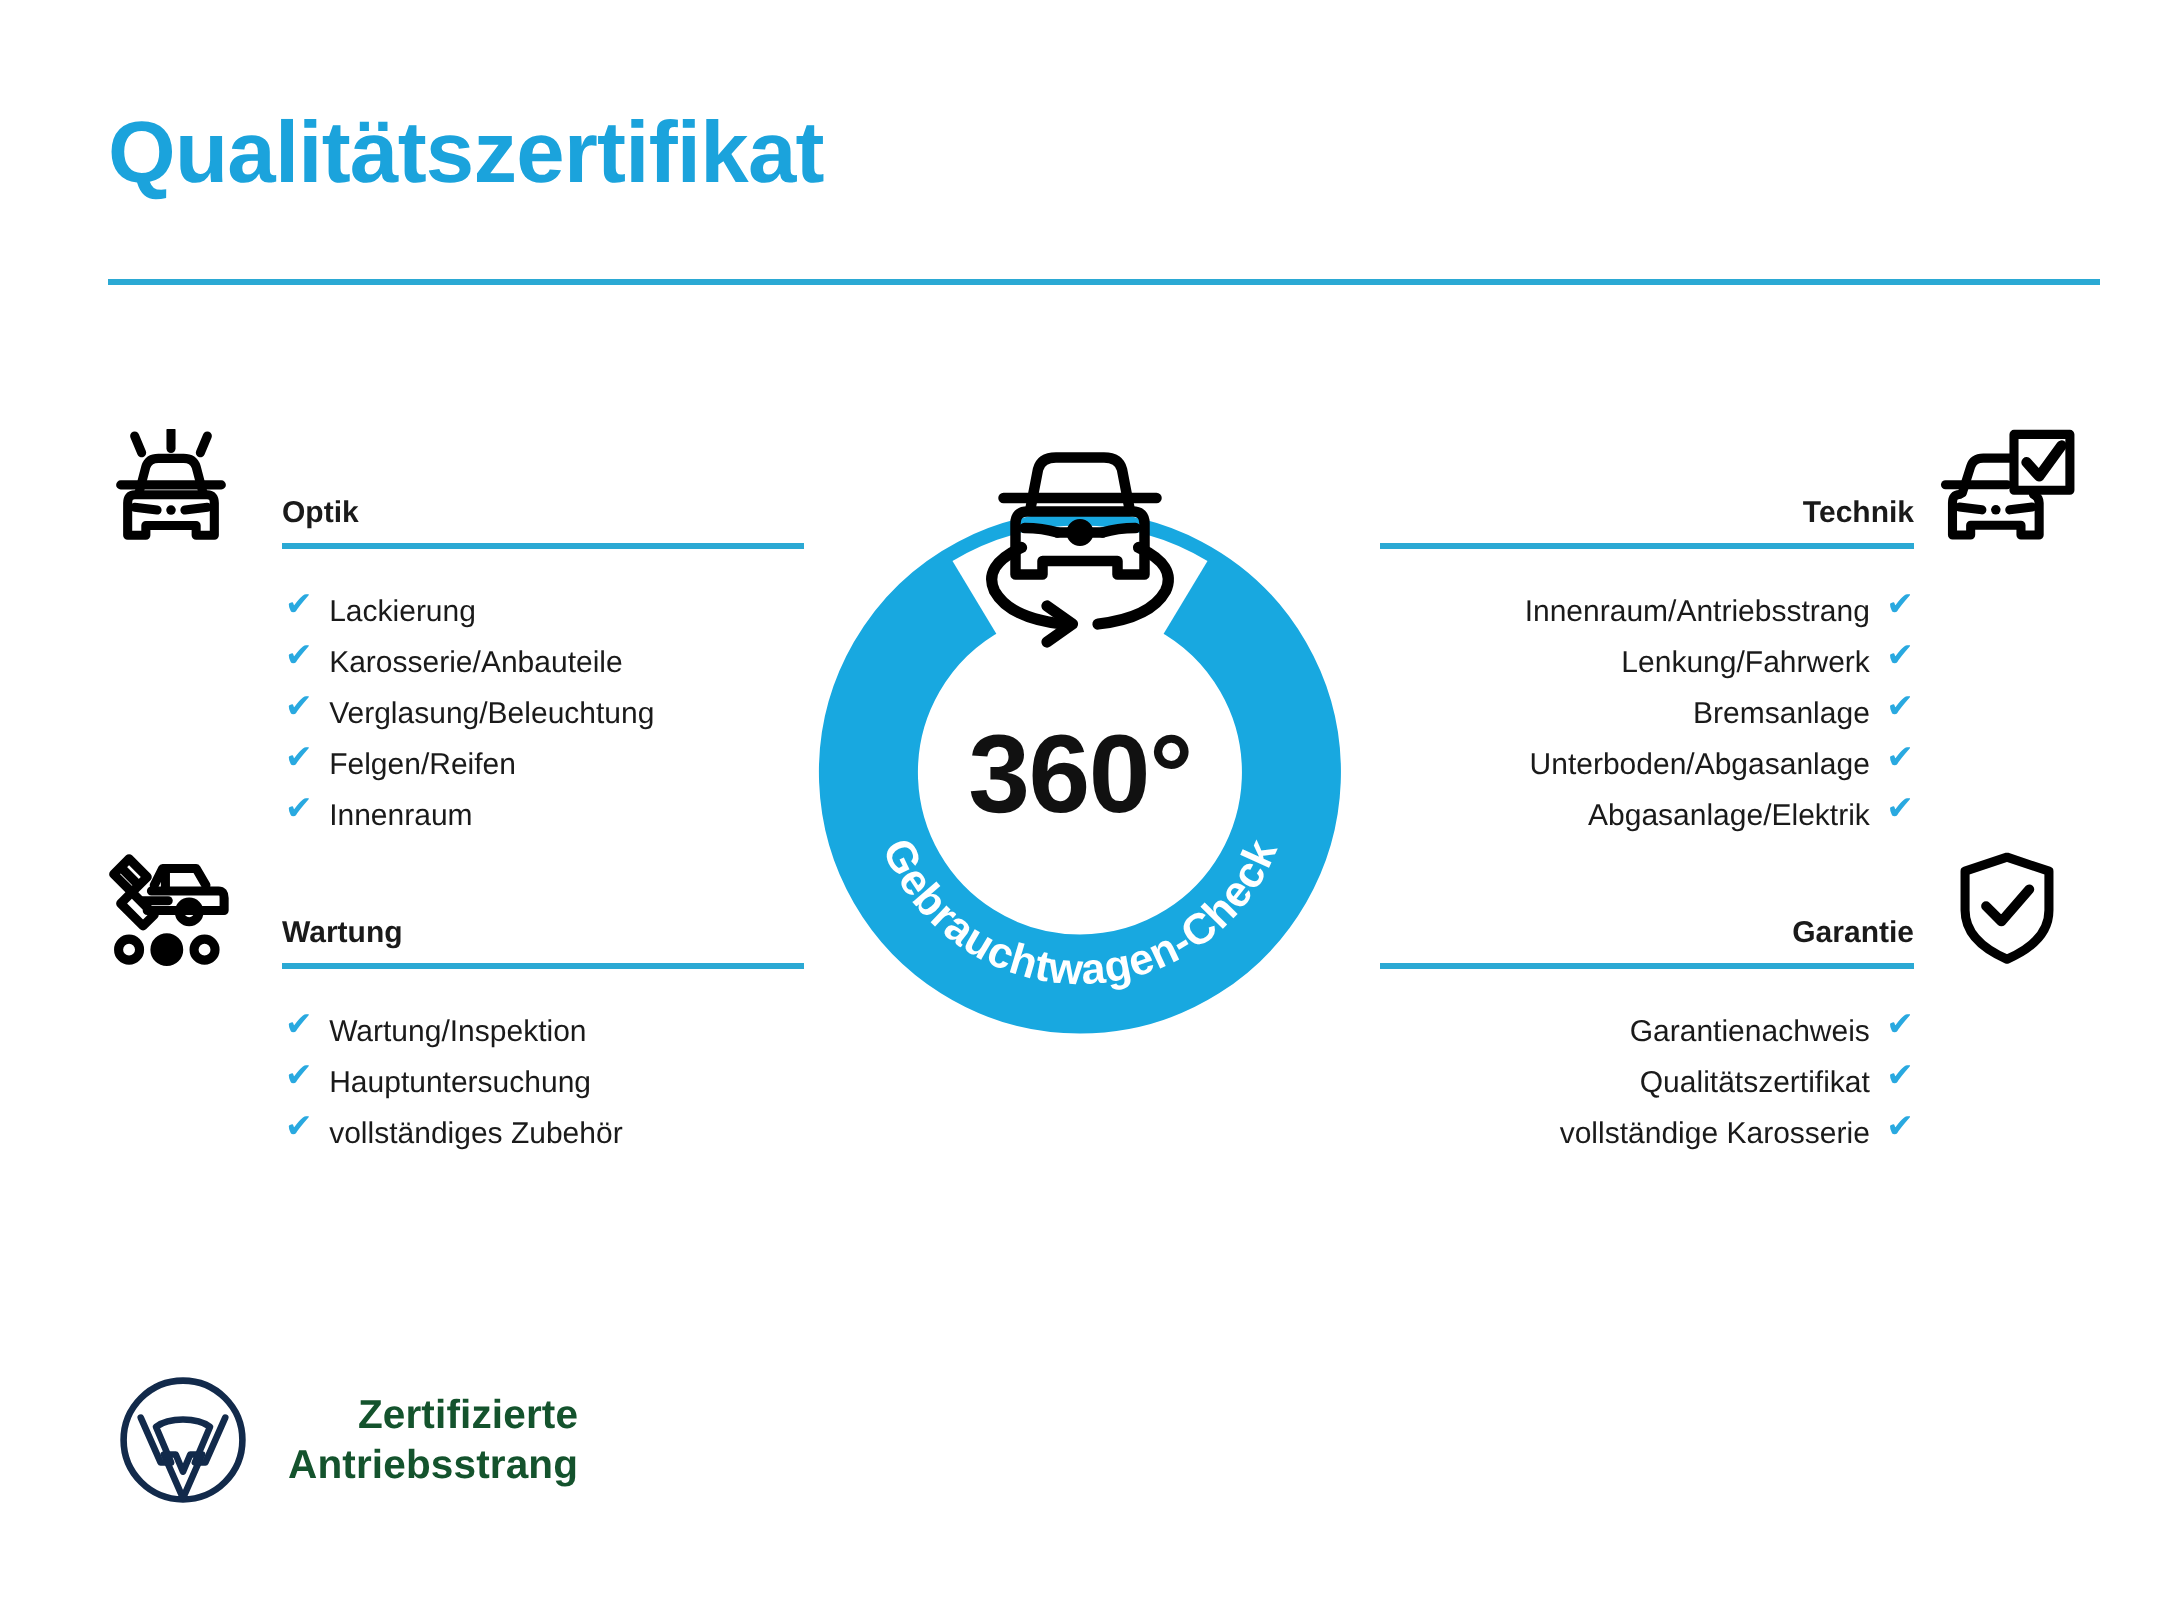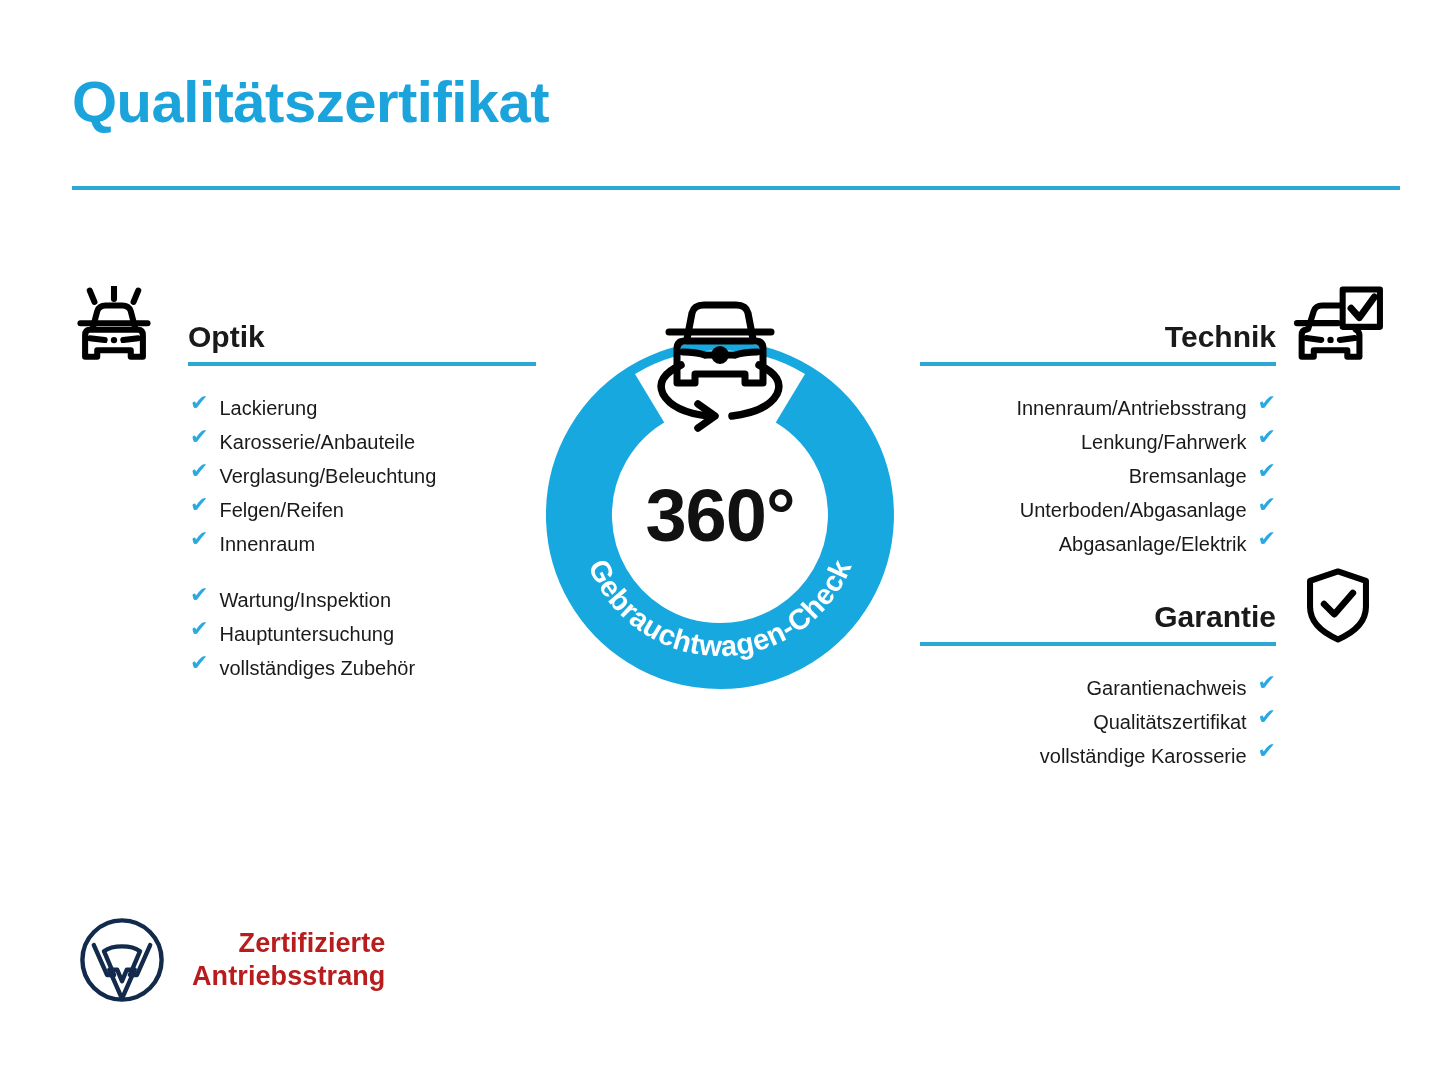--- a/index.html
+++ b/index.html
@@ -54,21 +54,21 @@
 
   .block { position: relative; }
 
   .block-head {
     position: relative;
     height: 88px;
   }
   .block-title {
     position: absolute;
     bottom: 22px;
-    font-size: 30px;
+    font-size: 20px;
     font-weight: 700;
     color: #1a1a1a;
     line-height: 1;
     white-space: nowrap;
   }
   .left .block-title  { left: 122px; }
   .right .block-title { right: 0px; }
 
   .block-rule {
     position: absolute;
@@ -141,21 +141,21 @@
     display: flex;
     align-items: center;
   }
   .vw-mark { width: 88px; height: 88px; flex: none; }
   .vw-mark svg { width: 100%; height: 100%; display: block; }
   .vw-words {
     margin-left: 26px;
     font-size: 27px;
     font-weight: 700;
     line-height: 1.22;
-    color: #b91c1c;
+    color: #14532d;
     letter-spacing: 0.1px;
   }
 </style>
 </head>
 <body>
 
 <div class="page">
 
   <div class="page-title">Qualitätszertifikat</div>
   <div class="header-rule"></div>
@@ -205,20 +205,42 @@
         <li class="check-item">
           <span class="tick">✔</span>
           <span class="check-label">Innenraum</span>
         </li>
       </ul>
     </div>
   </div>
 
   <div class="col col-left left" style="top:566px;">
     <div class="block">
+      <div class="block-head">
+        <div class="block-icon">
+          <svg viewBox="0 0 100 88" fill="none" stroke="#000000" stroke-width="6.5" stroke-linecap="round" stroke-linejoin="round">
+
+            <path d="M9 18 L20 7 L33 20 L22 31 Z"></path>
+            <path d="M22 31 L38 47 L30 55 L14 39 Z"></path>
+            <line x1="15" y1="14" x2="26" y2="25"></line>
+
+            <path d="M38 26 L44 14 L68 14 L75 26"></path>
+            <path d="M36 30 L84 30 Q88 30 88 35 L88 44 L33 44"></path>
+            <line x1="46" y1="15" x2="46" y2="29"></line>
+            <circle cx="63" cy="45" r="7"></circle>
+            <line x1="30" y1="37" x2="48" y2="37"></line>
+
+            <circle cx="20" cy="72" r="7.5"></circle>
+            <circle cx="47" cy="72" r="8.5" fill="#000"></circle>
+            <circle cx="74" cy="72" r="7.5"></circle>
+          </svg>
+        </div>
+        <div class="block-title">Wartung</div>
+        <div class="block-rule"></div>
+      </div>
       <ul class="check-list list-pad">
         <li class="check-item">
           <span class="tick">✔</span>
           <span class="check-label">Wartung/Inspektion</span>
         </li>
         <li class="check-item">
           <span class="tick">✔</span>
           <span class="check-label">Hauptuntersuchung</span>
         </li>
         <li class="check-item">

